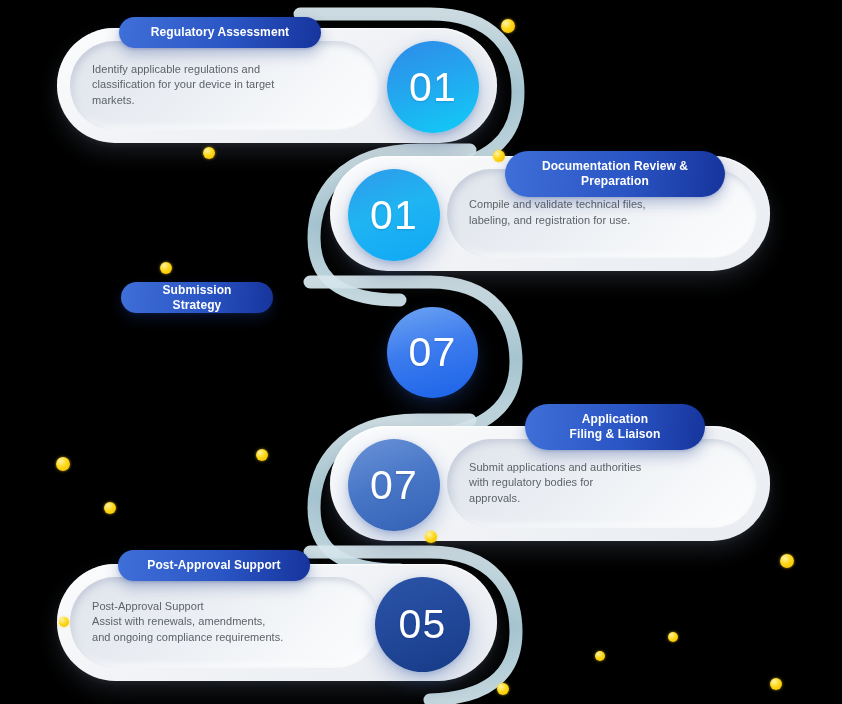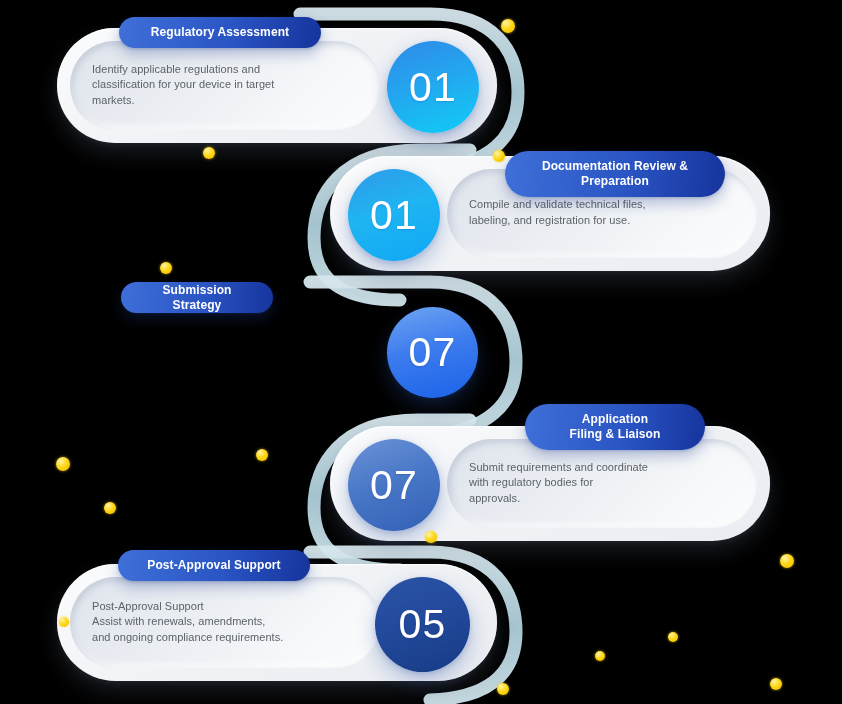--- a/index.html
+++ b/index.html
@@ -190,21 +190,21 @@
     </div>
     <div class="title-pill" style="left:64px; top:-6px; width:152px; height:31px;
                 background: linear-gradient(95deg, #3f6fd8 0%, #2a55c4 55%, #16349c 100%);">
       <span>Submission Strategy</span>
     </div>
   </div>
 
   <div class="step-row" style="left:330px; top:418px; width:455px; height:130px;">
     <div class="capsule-shell" style="width:440px; height:115px; padding:13px; justify-content:flex-end;">
       <div class="capsule-inner" style="width:310px; height:89px; padding:0 22px;">
-        <div class="step-desc">Submit requirements and coordinate
+        <div class="step-desc">Submit applications and authorities
 with regulatory bodies for
 approvals.</div>
       </div>
     </div>
     <div class="num-circle" style="left:18px; top:21px; width:92px; height:92px;
                 background: linear-gradient(160deg, #6a92d6 0%, #4a78c8 45%, #3360b4 100%);">
       <span>07</span>
     </div>
     <div class="title-pill" style="left:195px; top:-14px; width:180px; height:46px;
                 background: linear-gradient(95deg, #3f6fd8 0%, #2a55c4 55%, #16349c 100%);">

